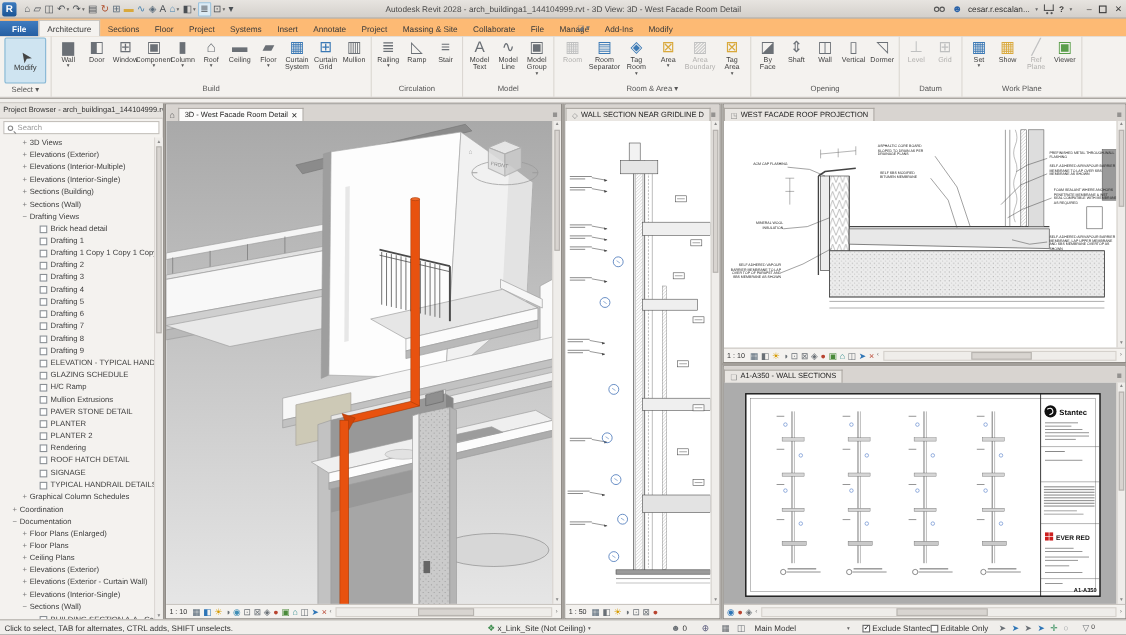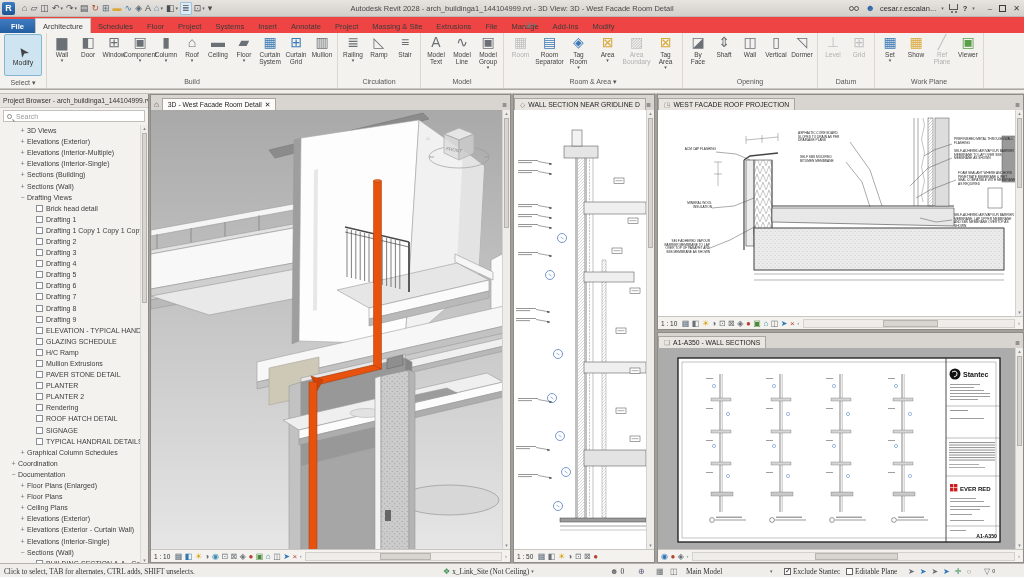--- a/index.html
+++ b/index.html
@@ -25,21 +25,21 @@
   .binoc{position:relative;width:11px;height:7px;}
   .binoc i{position:absolute;width:5px;height:5px;border:1px solid #555;border-radius:50%;top:1px;}
   .binoc i:first-child{left:0;} .binoc i:last-child{left:5px;}
   .usr{color:#2a62a8;font-size:9px;}
   .cart{position:relative;width:9px;height:6px;border:1px solid #555;border-top:none;margin-top:-2px;}
   .cart::after{content:"";position:absolute;left:1px;bottom:-4px;width:2px;height:2px;border-radius:50%;
                background:#555;box-shadow:4px 0 0 #555;}
   .winbtns{display:flex;gap:7px;margin-left:8px;color:#3a3a3a;font-size:8px;align-items:center;}
   .restore{width:7px;height:7px;border:1px solid #3a3a3a;position:relative;}
   
-  .tabrow{position:absolute;left:0;top:17px;right:0;height:16px;background:#ef4444;
+  .tabrow{position:absolute;left:0;top:17px;right:0;height:16px;background:#fdba74;
           display:flex;align-items:flex-end;font-size:7.5px;text-align:center;}
   .tab{padding:2.5px 7px;color:#3a3a3a;white-space:nowrap;}
   .tab.file{background:linear-gradient(#3f7cc0,#245ea2);color:#fff;font-weight:bold;padding:2.5px 11px;}
   .tab.active{background:#f4f2ef;border:1px solid #c6c2bd;border-bottom:none;}
   .tabext{margin-left:5px;font-size:6.5px;color:#777;padding-bottom:3px;}
   
   .ribbon{position:absolute;left:0;top:33px;right:0;height:56px;background:#f4f2ef;
           border-bottom:1px solid #c9c5c0;display:flex;}
   .panel{display:flex;flex-direction:column;border-right:1px solid #dbd7d2;padding:0 2px;}
   .panel-body{flex:1;display:flex;align-items:flex-start;}
@@ -94,21 +94,21 @@
   .vs .ar.up{top:0;} .vs .ar.dn{bottom:0;}
   .vs .thumb{position:absolute;left:1px;right:1px;background:#d8d4d0;border:1px solid #b5b1ad;}
   
   .vcube{position:absolute;right:8px;top:10px;opacity:.85;}
   
   .ann{position:absolute;font-size:3.2px;line-height:3.7px;color:#222;letter-spacing:0;}
   .ann.r{text-align:right;}
   
   .sbar{position:absolute;left:0;bottom:0;right:0;height:14px;background:#f0eeeb;border-top:1px solid #b5b1ac;
         font-size:7.3px;color:#333;}
-  .sbar>div{position:absolute;top:0;height:14px;display:flex;align-items:center;gap:2px;white-space:nowrap;font-family:Liberation Serif, serif;}
+  .sbar>div{position:absolute;top:0;height:14px;display:flex;align-items:center;gap:2px;white-space:nowrap;}
   .cb{width:7px;height:7px;border:1px solid #666;display:inline-block;background:#fff;position:relative;flex:none;}
   .cb.on::after{content:"✓";position:absolute;top:-1.5px;left:0;font-size:7px;color:#222;}
   .sic{font-size:8px;}
 </style>
 </head>
 <body>
 
 <div class="app">
 
   <div class="titlebar">
@@ -223,37 +223,37 @@
       </span>
     </div>
   </div>
 
   <div class="tabrow">
 
       <span class="tab file">File</span>
 
       <span class="tab active">Architecture</span>
 
-      <span class="tab">Schedules</span>
+      <span class="tab">Sections</span>
 
       <span class="tab">Floor</span>
 
       <span class="tab">Project</span>
 
       <span class="tab">Systems</span>
 
       <span class="tab">Insert</span>
 
       <span class="tab">Annotate</span>
 
       <span class="tab">Project</span>
 
       <span class="tab">Massing &amp; Site</span>
 
-      <span class="tab">Extrusions</span>
+      <span class="tab">Collaborate</span>
 
       <span class="tab">File</span>
 
       <span class="tab">Manage</span>
 
       <span class="tab">Add-Ins</span>
 
       <span class="tab">Modify</span>
     </div>
   <span class="tabext" style="position:absolute;top:21px;left:520px;z-index:3">◪ ▾</span>
@@ -1296,21 +1296,21 @@
     </div>
     <div style="left:770px">
         <span style="font-size:5px;color:#666">▾</span>
       </div>
     <div style="left:784px">
       <span class="cb on"></span>
       <span>Exclude Stantec</span>
     </div>
     <div style="left:846px">
       <span class="cb"></span>
-      <span>Editable Plane</span>
+      <span>Editable Only</span>
     </div>
     <div style="left:908px;gap:5px">
 
     <span class="sic" style="color: rgb(107, 112, 118);">➤</span>
         <span class="sic" style="color: rgb(46, 117, 182);">➤</span>
         <span class="sic" style="color: rgb(107, 112, 118);">➤</span>
         <span class="sic" style="color: rgb(46, 117, 182);">➤</span>
         <span class="sic" style="color: rgb(46, 139, 87);">✛</span>
         <span class="sic" style="color: rgb(138, 143, 148);">○</span>
       </div>

